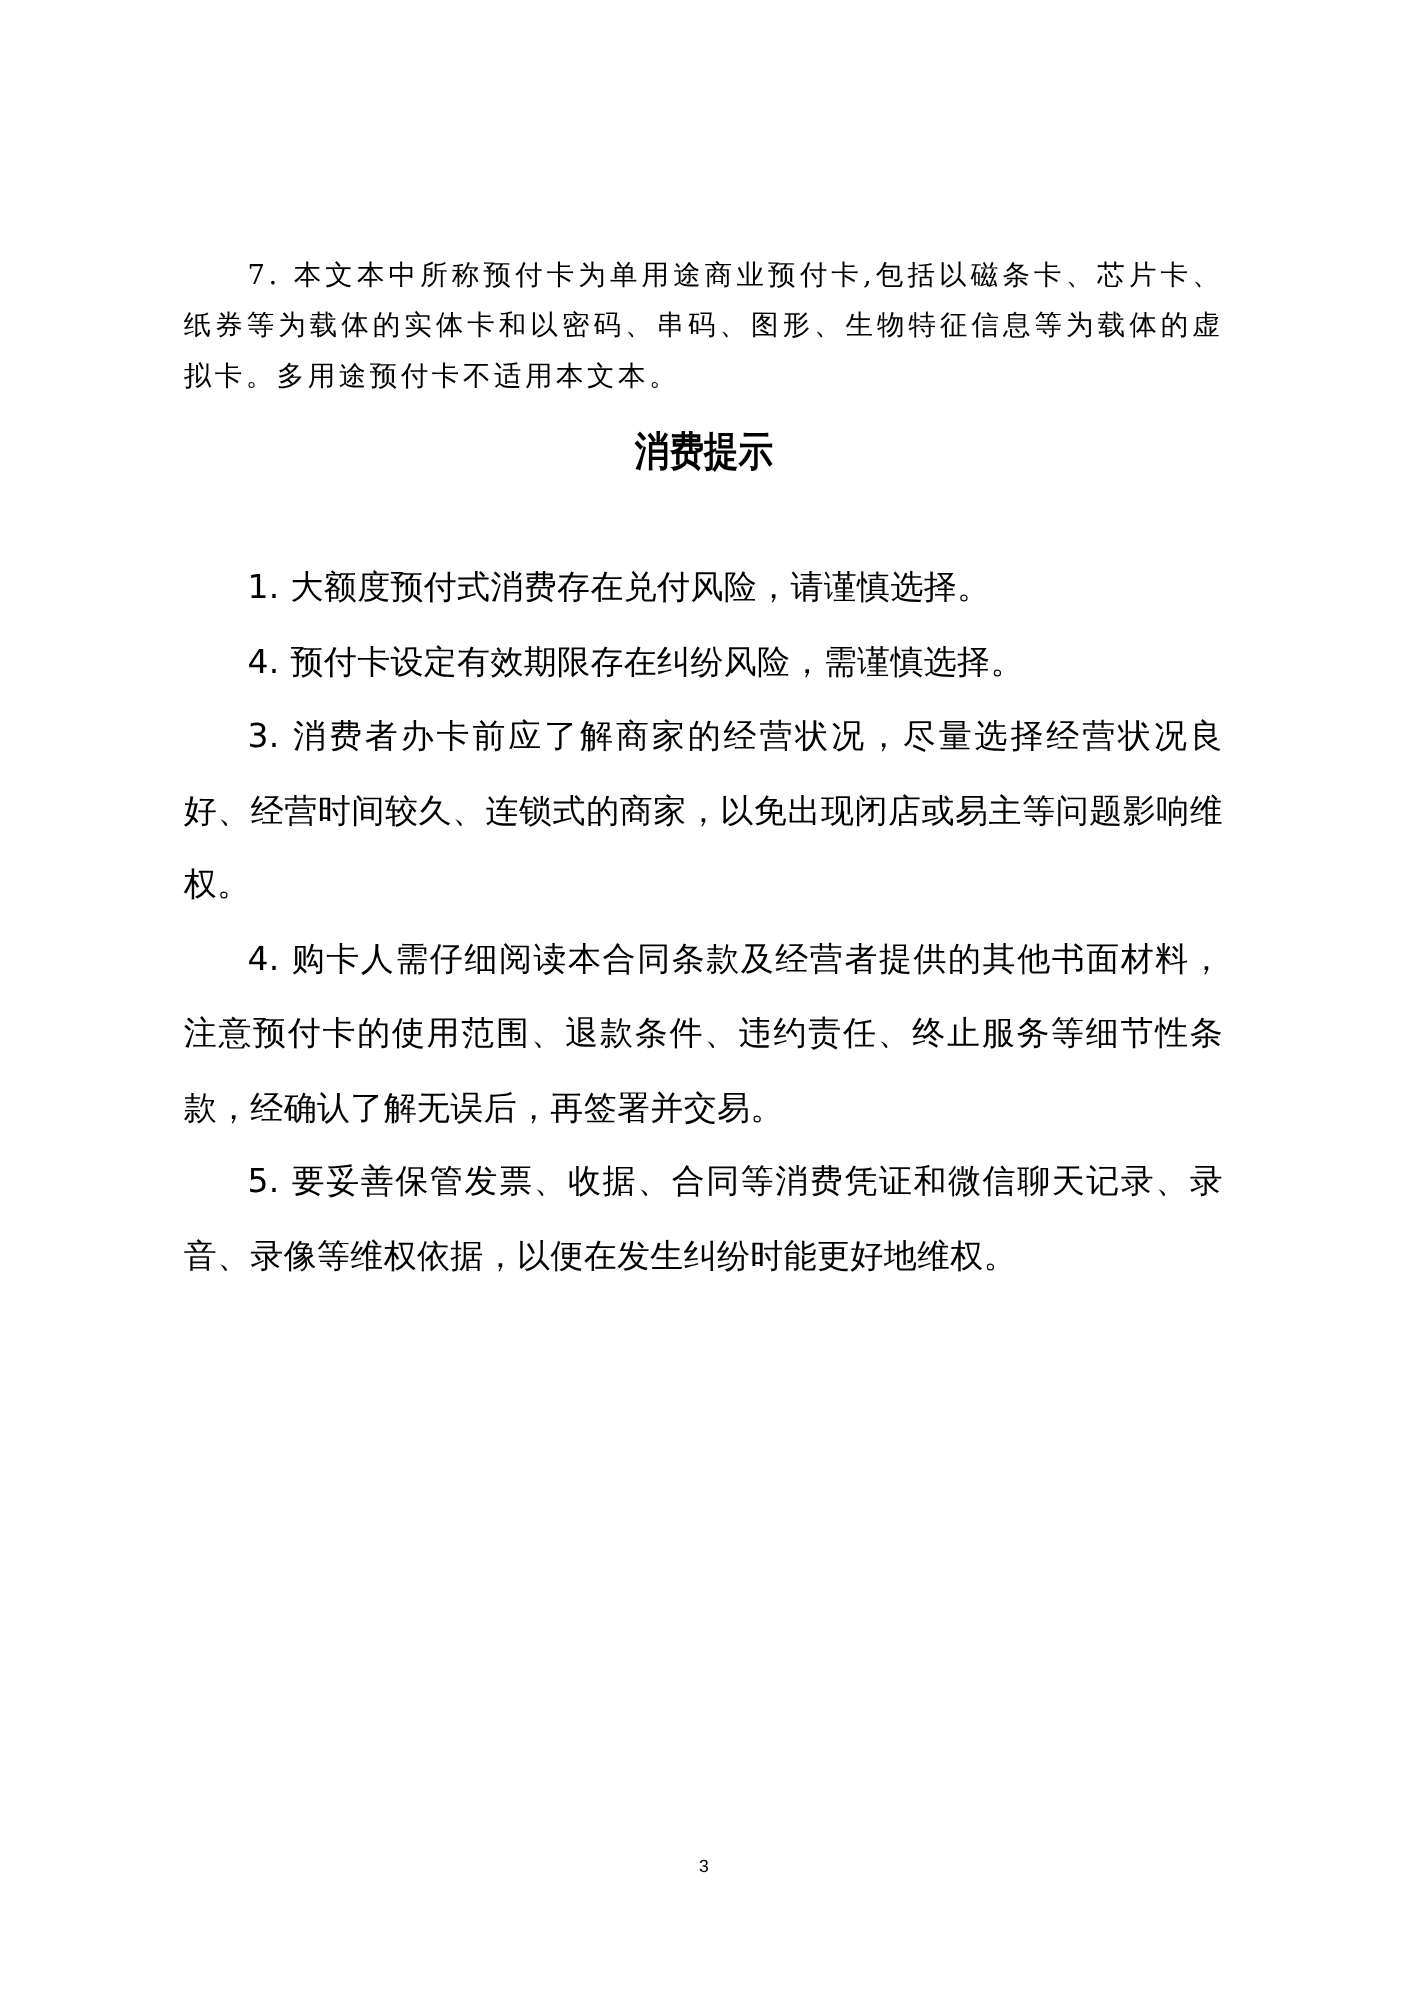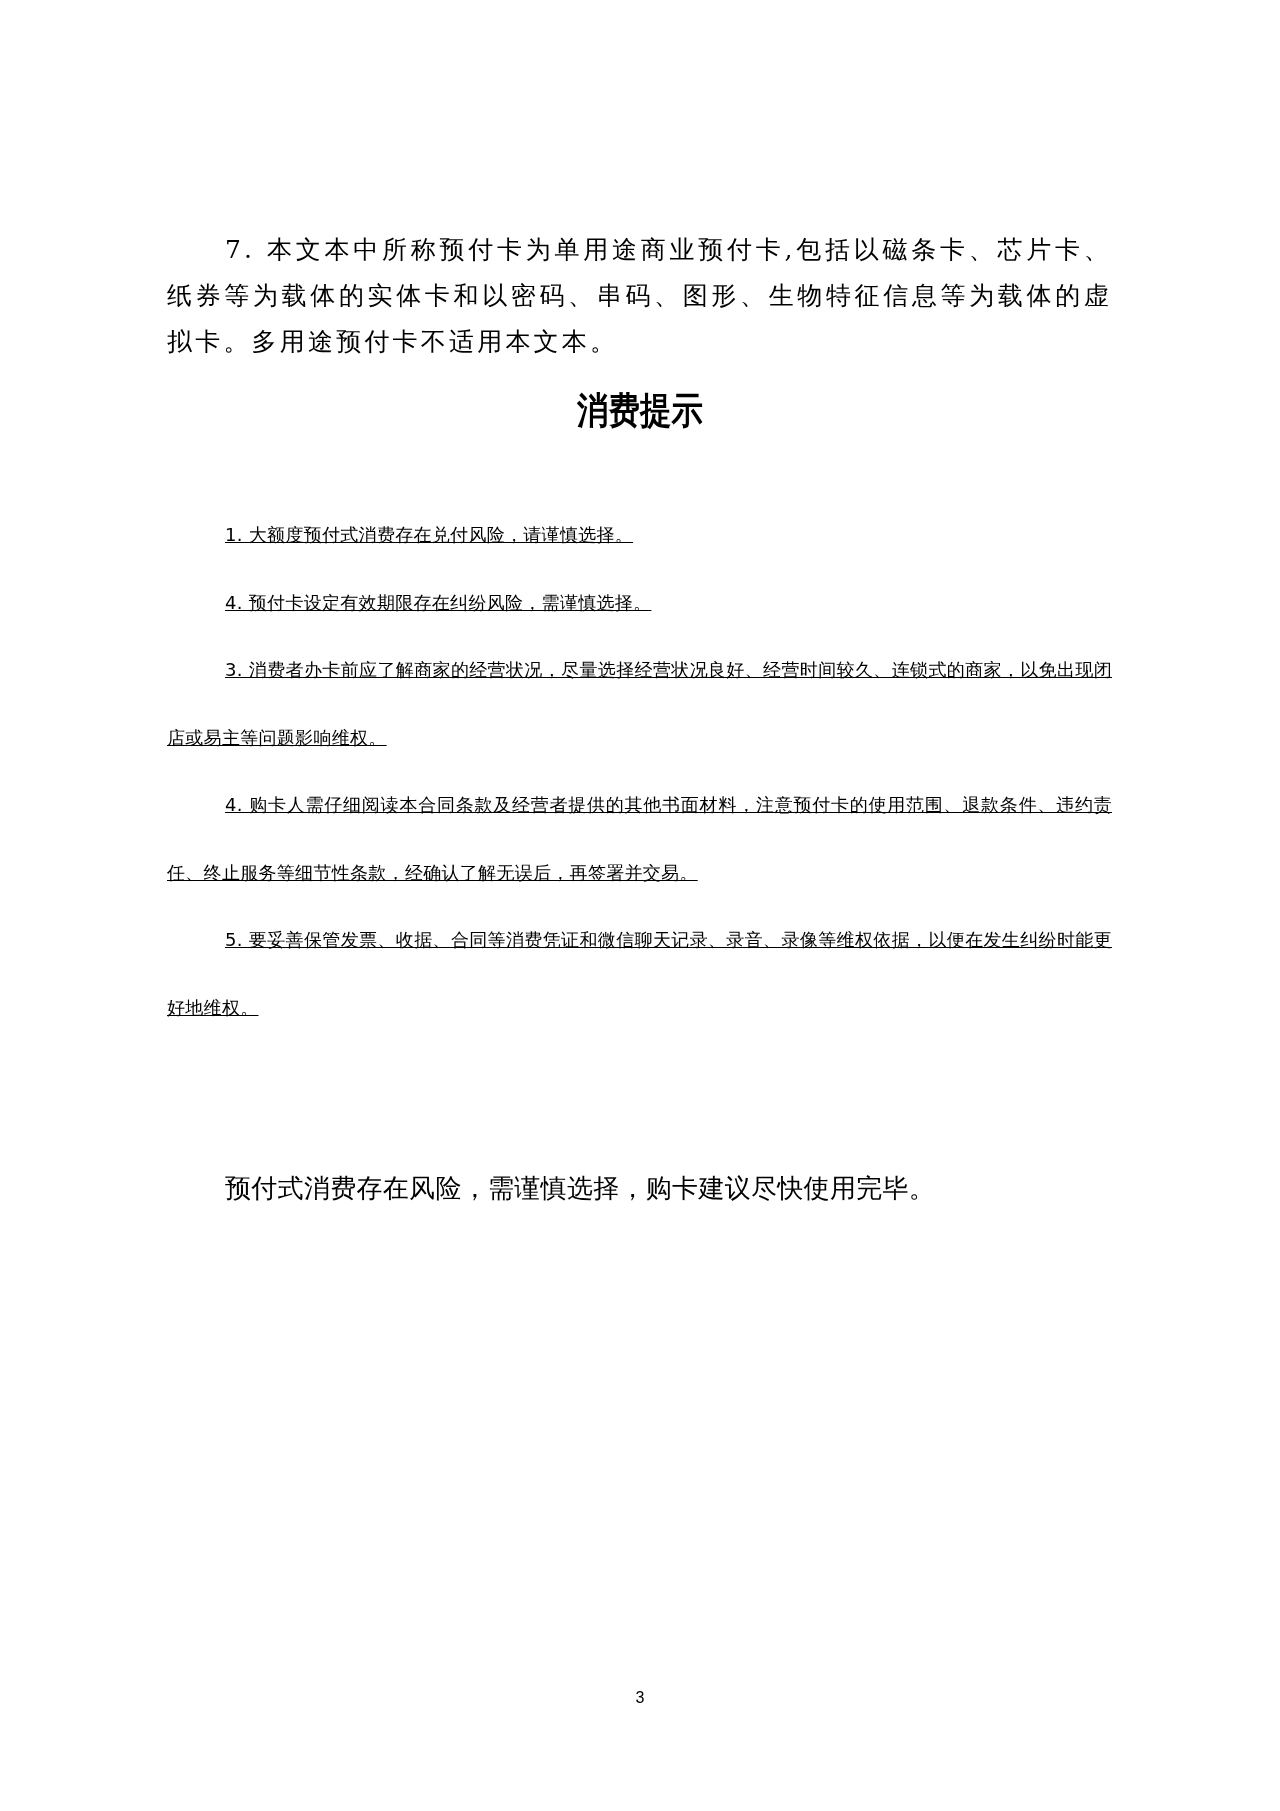--- a/index.html
+++ b/index.html
@@ -48,27 +48,26 @@
       transform: scaleX(0.85);
     }
     .tips {
       position: absolute;
       left: 167px;
       width: 945px;
       top: 501px;
     }
     .tip {
       font-family: "DejaVu Sans", "Liberation Sans", sans-serif;
-      font-size: 18px;
+      font-size: 30px;
       line-height: 67.5px;
       text-indent: 58px;
       margin: 0;
       letter-spacing: 0.3px;
       text-align: justify;
-      text-decoration: underline;
     }
     .closing {
       position: absolute;
       left: 225px;
       top: 1168px;
       font-family: "DejaVu Sans", "Liberation Sans", sans-serif;
       font-size: 26px;
       line-height: 40px;
       margin: 0;
       letter-spacing: 0.3px;
@@ -96,17 +95,16 @@
   <h1 class="title">消费提示</h1>
 
   <div class="tips">
     <p class="tip">1. 大额度预付式消费存在兑付风险，请谨慎选择。</p>
     <p class="tip">4. 预付卡设定有效期限存在纠纷风险，需谨慎选择。</p>
     <p class="tip">3. 消费者办卡前应了解商家的经营状况，尽量选择经营状况良好、经营时间较久、连锁式的商家，以免出现闭店或易主等问题影响维权。</p>
     <p class="tip">4. 购卡人需仔细阅读本合同条款及经营者提供的其他书面材料，注意预付卡的使用范围、退款条件、违约责任、终止服务等细节性条款，经确认了解无误后，再签署并交易。</p>
     <p class="tip">5. 要妥善保管发票、收据、合同等消费凭证和微信聊天记录、录音、录像等维权依据，以便在发生纠纷时能更好地维权。</p>
   </div>
 
-  <p class="closing">预付式消费存在风险，需谨慎选择，购卡建议尽快使用完毕。</p>
 
   <div class="page-number">3</div>
 
 </div>
 
 </body></html>

